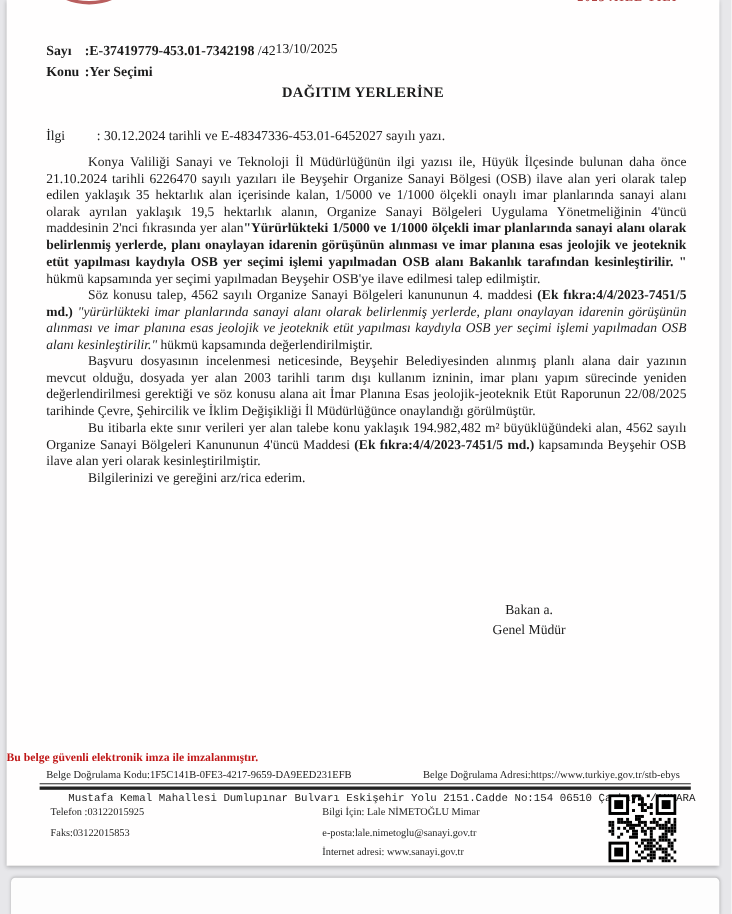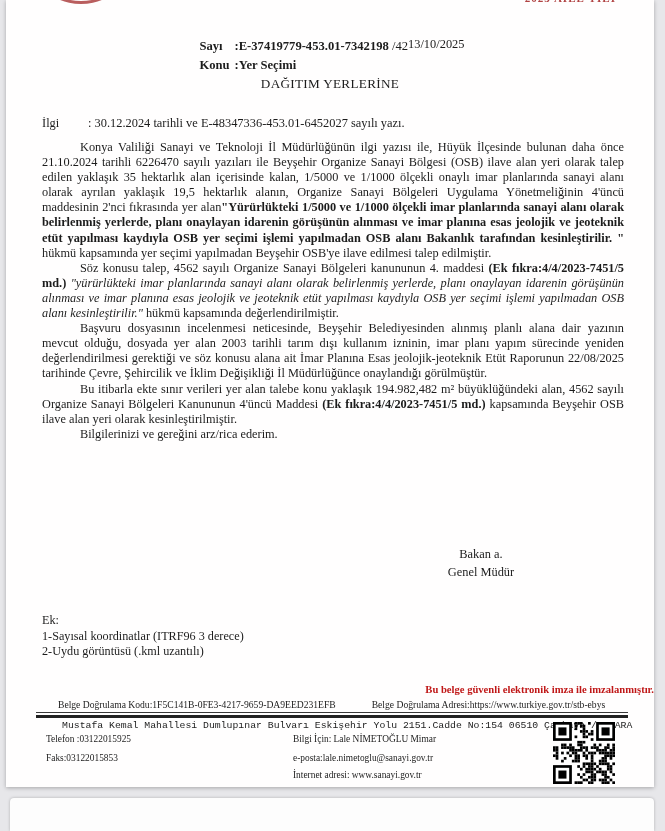--- a/index.html
+++ b/index.html
@@ -24,39 +24,39 @@
   .logo-arc {
     position:absolute; left:44px; top:-27px; width:62px; height:31px;
     border:3px solid #a83636; border-radius:50%; opacity:.8;
   }
   .year-banner {
     position:absolute; right:38px; top:-9px;
     color:#a32222; font-weight:bold; font-size:11px; line-height:14px;
     letter-spacing:1px; opacity:.85; white-space:nowrap;
   }
   
-  .meta { position:absolute; top:37px; left:36px; right:32px; display:flex; justify-content:center; }
+  .meta { position:absolute; top:37px; left:36px; right:32px; display:flex; justify-content:flex-start; }
   .meta-rows { font-size:12.6px; line-height:19px; }
   .meta-label { display:inline-block; width:35px; font-weight:bold; }
   .b { font-weight:bold; }
   .i { font-style:italic; }
   .date { font-size:12.4px; }
-  .heading { position:absolute; top:76px; left:0; right:0; text-align:center; font-weight:normal; font-size:13.2px; letter-spacing:.3px; }
+  .heading { position:absolute; top:76px; left:0; right:0; text-align:center; font-weight:bold; font-size:13.2px; letter-spacing:.3px; }
   .ilgi { position:absolute; top:116px; left:36px; font-size:12.4px; }
   .ilgi-label { display:inline-block; width:46px; }
   
   .bodytext { position:absolute; top:140px; left:36px; width:582px; font-size:12.3px; line-height:15.1px; text-align:justify; }
   .bodytext p { text-indent:38px; margin:0; }
   
   .signature { position:absolute; top:546px; left:366px; width:218px; text-align:center; font-size:12.4px; line-height:17.5px; }
   
   .attachments { position:absolute; top:613px; left:36px; font-size:12.2px; line-height:15.5px; }
   
-  .esign-notice { position:absolute; top:684px; left:0; right:0; text-align:right; color:#c01818; font-weight:bold; font-size:10.6px; }
-  .verif-row { position:absolute; top:699px; left:52px; right:36px; display:flex; font-size:9.6px;gap:36px; }
+  .esign-notice { position:absolute; top:684px; left:0; right:0; text-align:left; color:#c01818; font-weight:bold; font-size:10.6px; }
+  .verif-row { position:absolute; top:699px; left:36px; right:36px; display:flex; justify-content:space-between; font-size:9.6px;gap:36px; }
   .rule1 { position:absolute; top:712px; left:30px; right:26px; height:1px; background:#3a3a3a; }
   .rule2 { position:absolute; top:715px; left:30px; right:26px; height:2.5px; background:#222; }
   .office-address { position:absolute; top:720px; left:56px; font-size:9.8px;font-family:Liberation Mono, monospace; }
   .contact-left { position:absolute; left:40px; font-size:9.4px;text-align:center; }
   .contact-right { position:absolute; left:287px; font-size:9.4px; }
   .r1 { top:734px; } .r2 { top:753px; } .r3 { top:770px; }
   .qr { position:absolute; top:722px; left:547px; width:62px; height:62px; }
   .qr svg { width:100%; height:100%; display:block; }
 </style>
 </head>
@@ -88,25 +88,20 @@
       <p><span>Başvuru dosyasının incelenmesi neticesinde, Beyşehir Belediyesinden alınmış planlı alana dair yazının mevcut olduğu, dosyada yer alan 2003 tarihli tarım dışı kullanım izninin, imar planı yapım sürecinde yeniden değerlendirilmesi gerektiği ve söz konusu alana ait İmar Planına Esas jeolojik-jeoteknik Etüt Raporunun 22/08/2025 tarihinde Çevre, Şehircilik ve İklim Değişikliği İl Müdürlüğünce onaylandığı görülmüştür.</span></p>
       <p><span>Bu itibarla ekte sınır verileri yer alan talebe konu yaklaşık 194.982,482 m² büyüklüğündeki alan, 4562 sayılı Organize Sanayi Bölgeleri Kanununun 4'üncü Maddesi </span><span class="b">(Ek fıkra:4/4/2023-7451/5 md.)</span><span> kapsamında Beyşehir OSB ilave alan yeri olarak kesinleştirilmiştir.</span></p>
       <p><span>Bilgilerinizi ve gereğini arz/rica ederim.</span></p>
     </div>
 
     <div class="signature">
       <div>Bakan a.</div>
       <div>Genel Müdür</div>
     </div>
 
-    <div class="attachments">
-      <div>Ek:</div>
-      <div>1-Sayısal koordinatlar (ITRF96 3 derece)</div>
-      <div>2-Uydu görüntüsü (.kml uzantılı)</div>
-    </div>
 
     <div class="esign-notice">Bu belge güvenli elektronik imza ile imzalanmıştır.</div>
 
     <div class="verif-row">
       <span>Belge Doğrulama Kodu:1F5C141B-0FE3-4217-9659-DA9EED231EFB</span>
       <span>Belge Doğrulama Adresi:https://www.turkiye.gov.tr/stb-ebys</span>
     </div>
     <div class="rule1"></div>
     <div class="rule2"></div>
 

